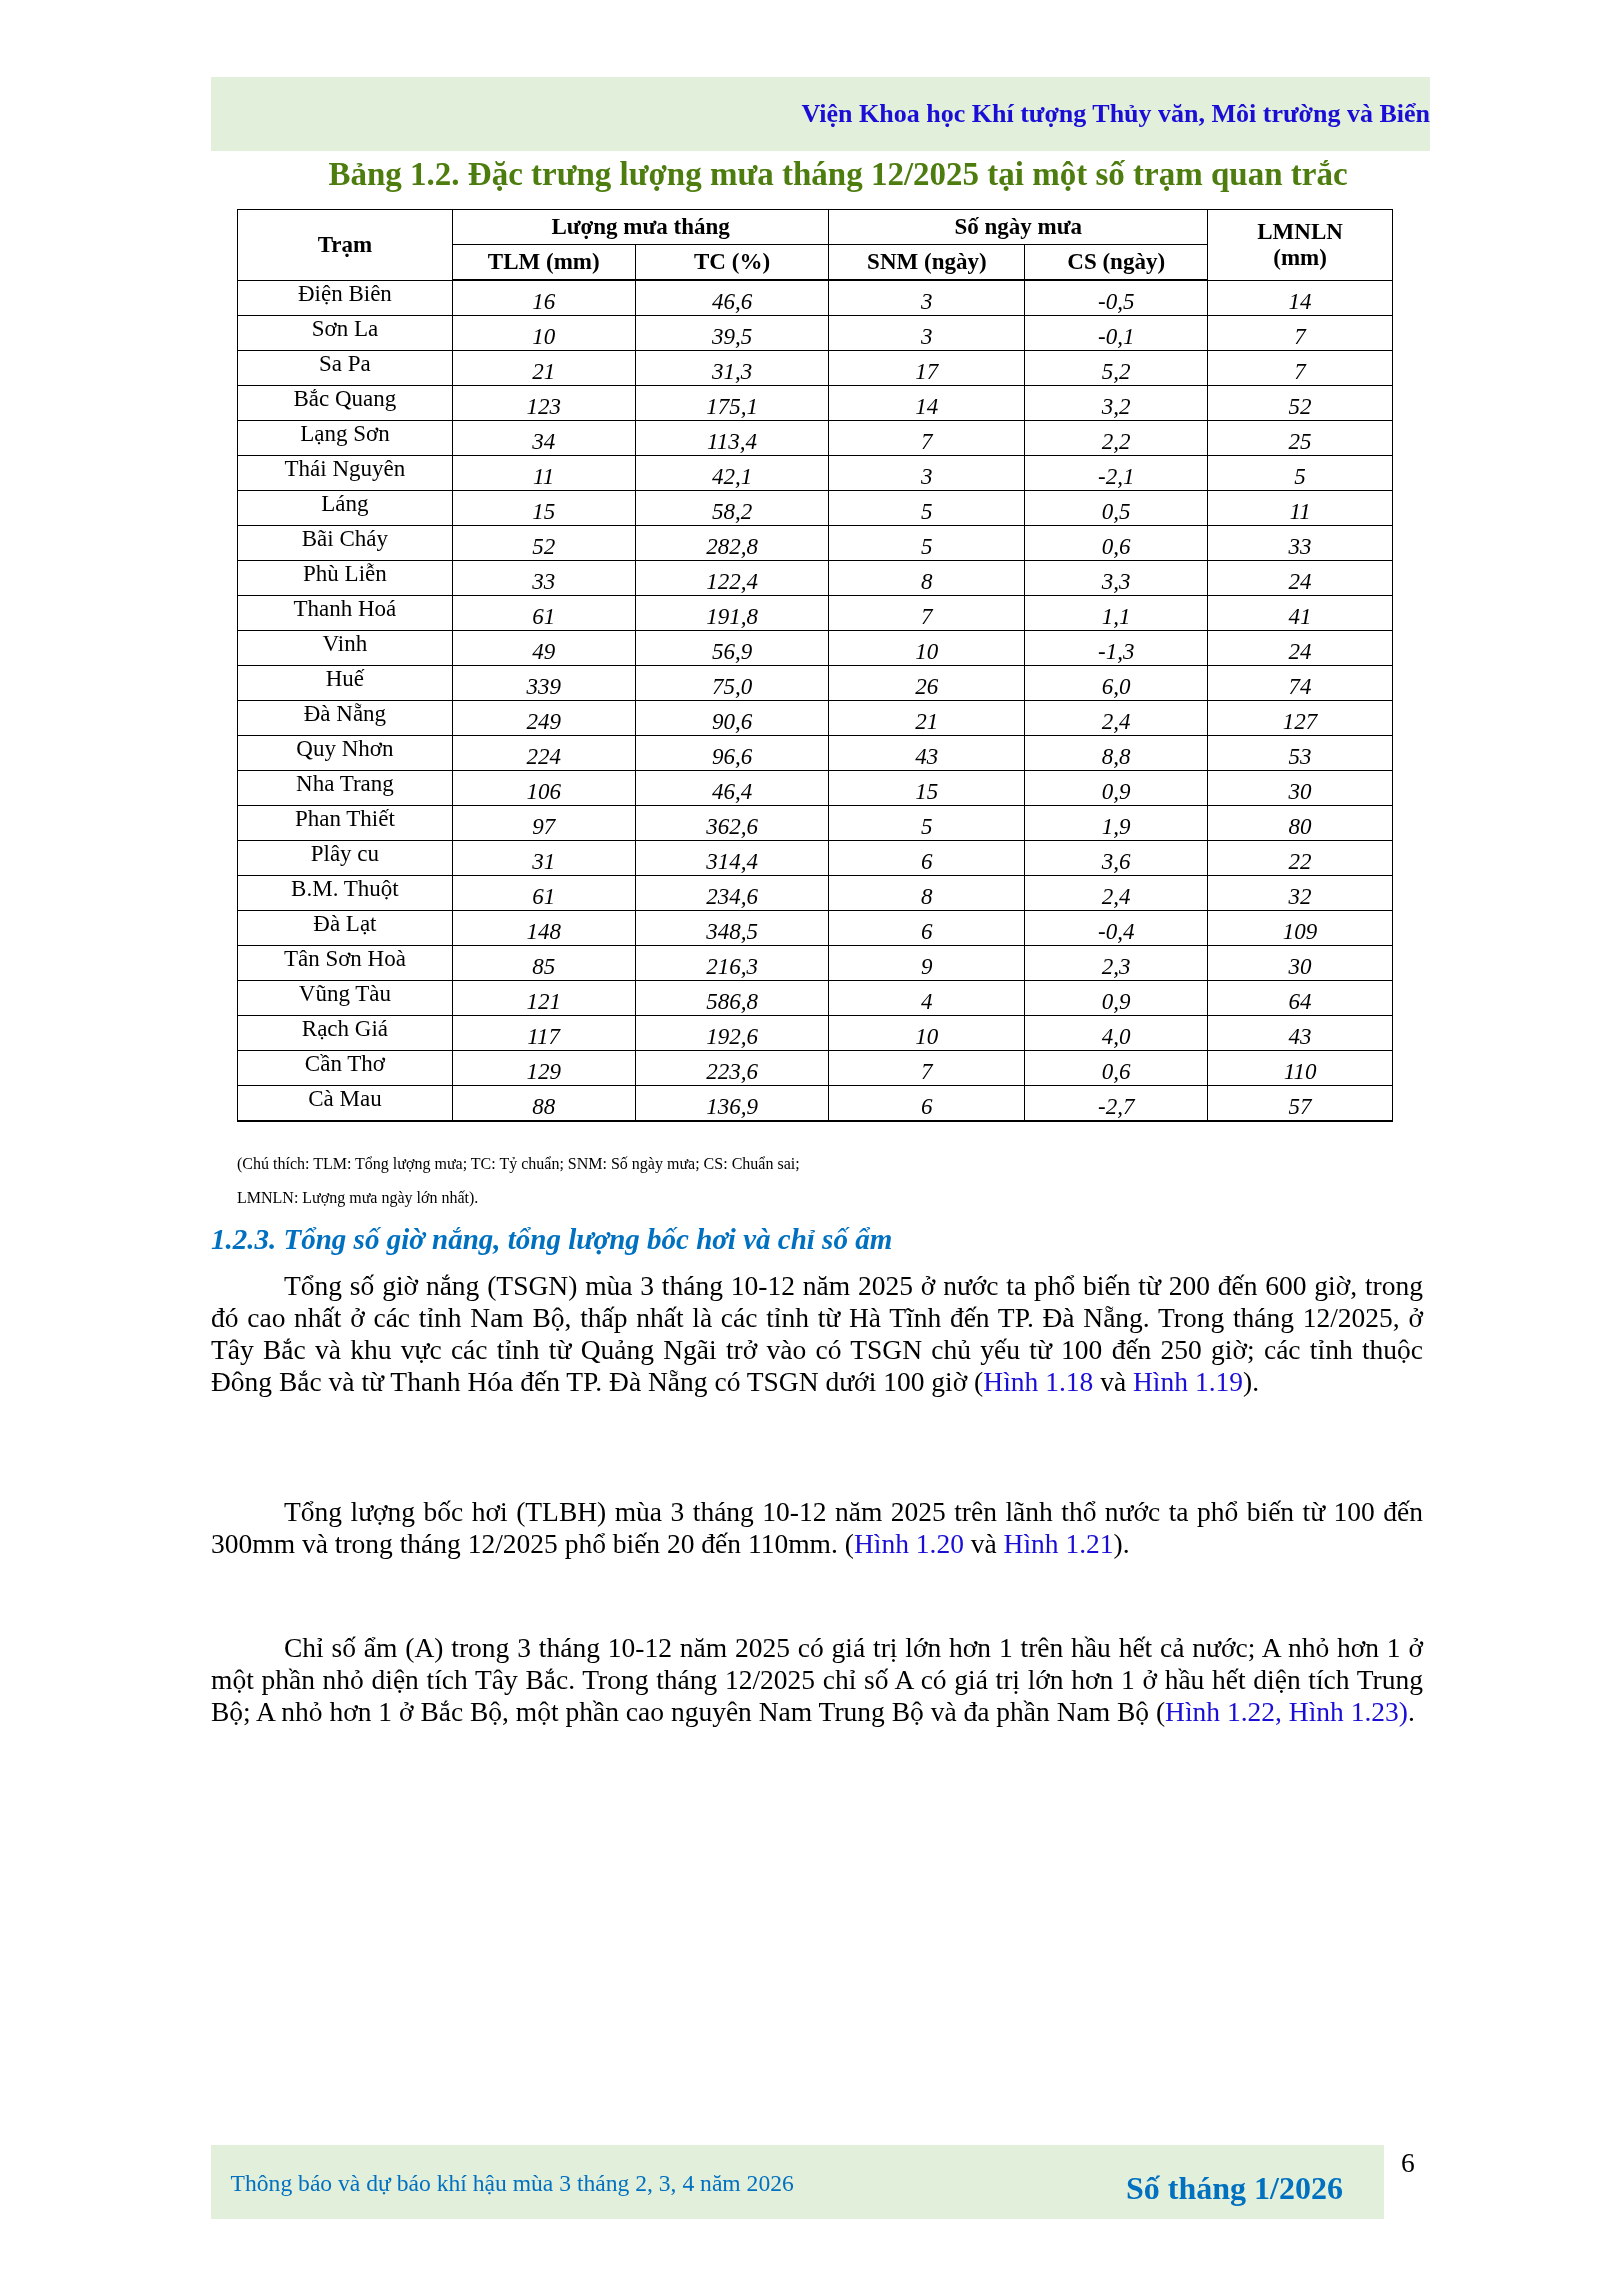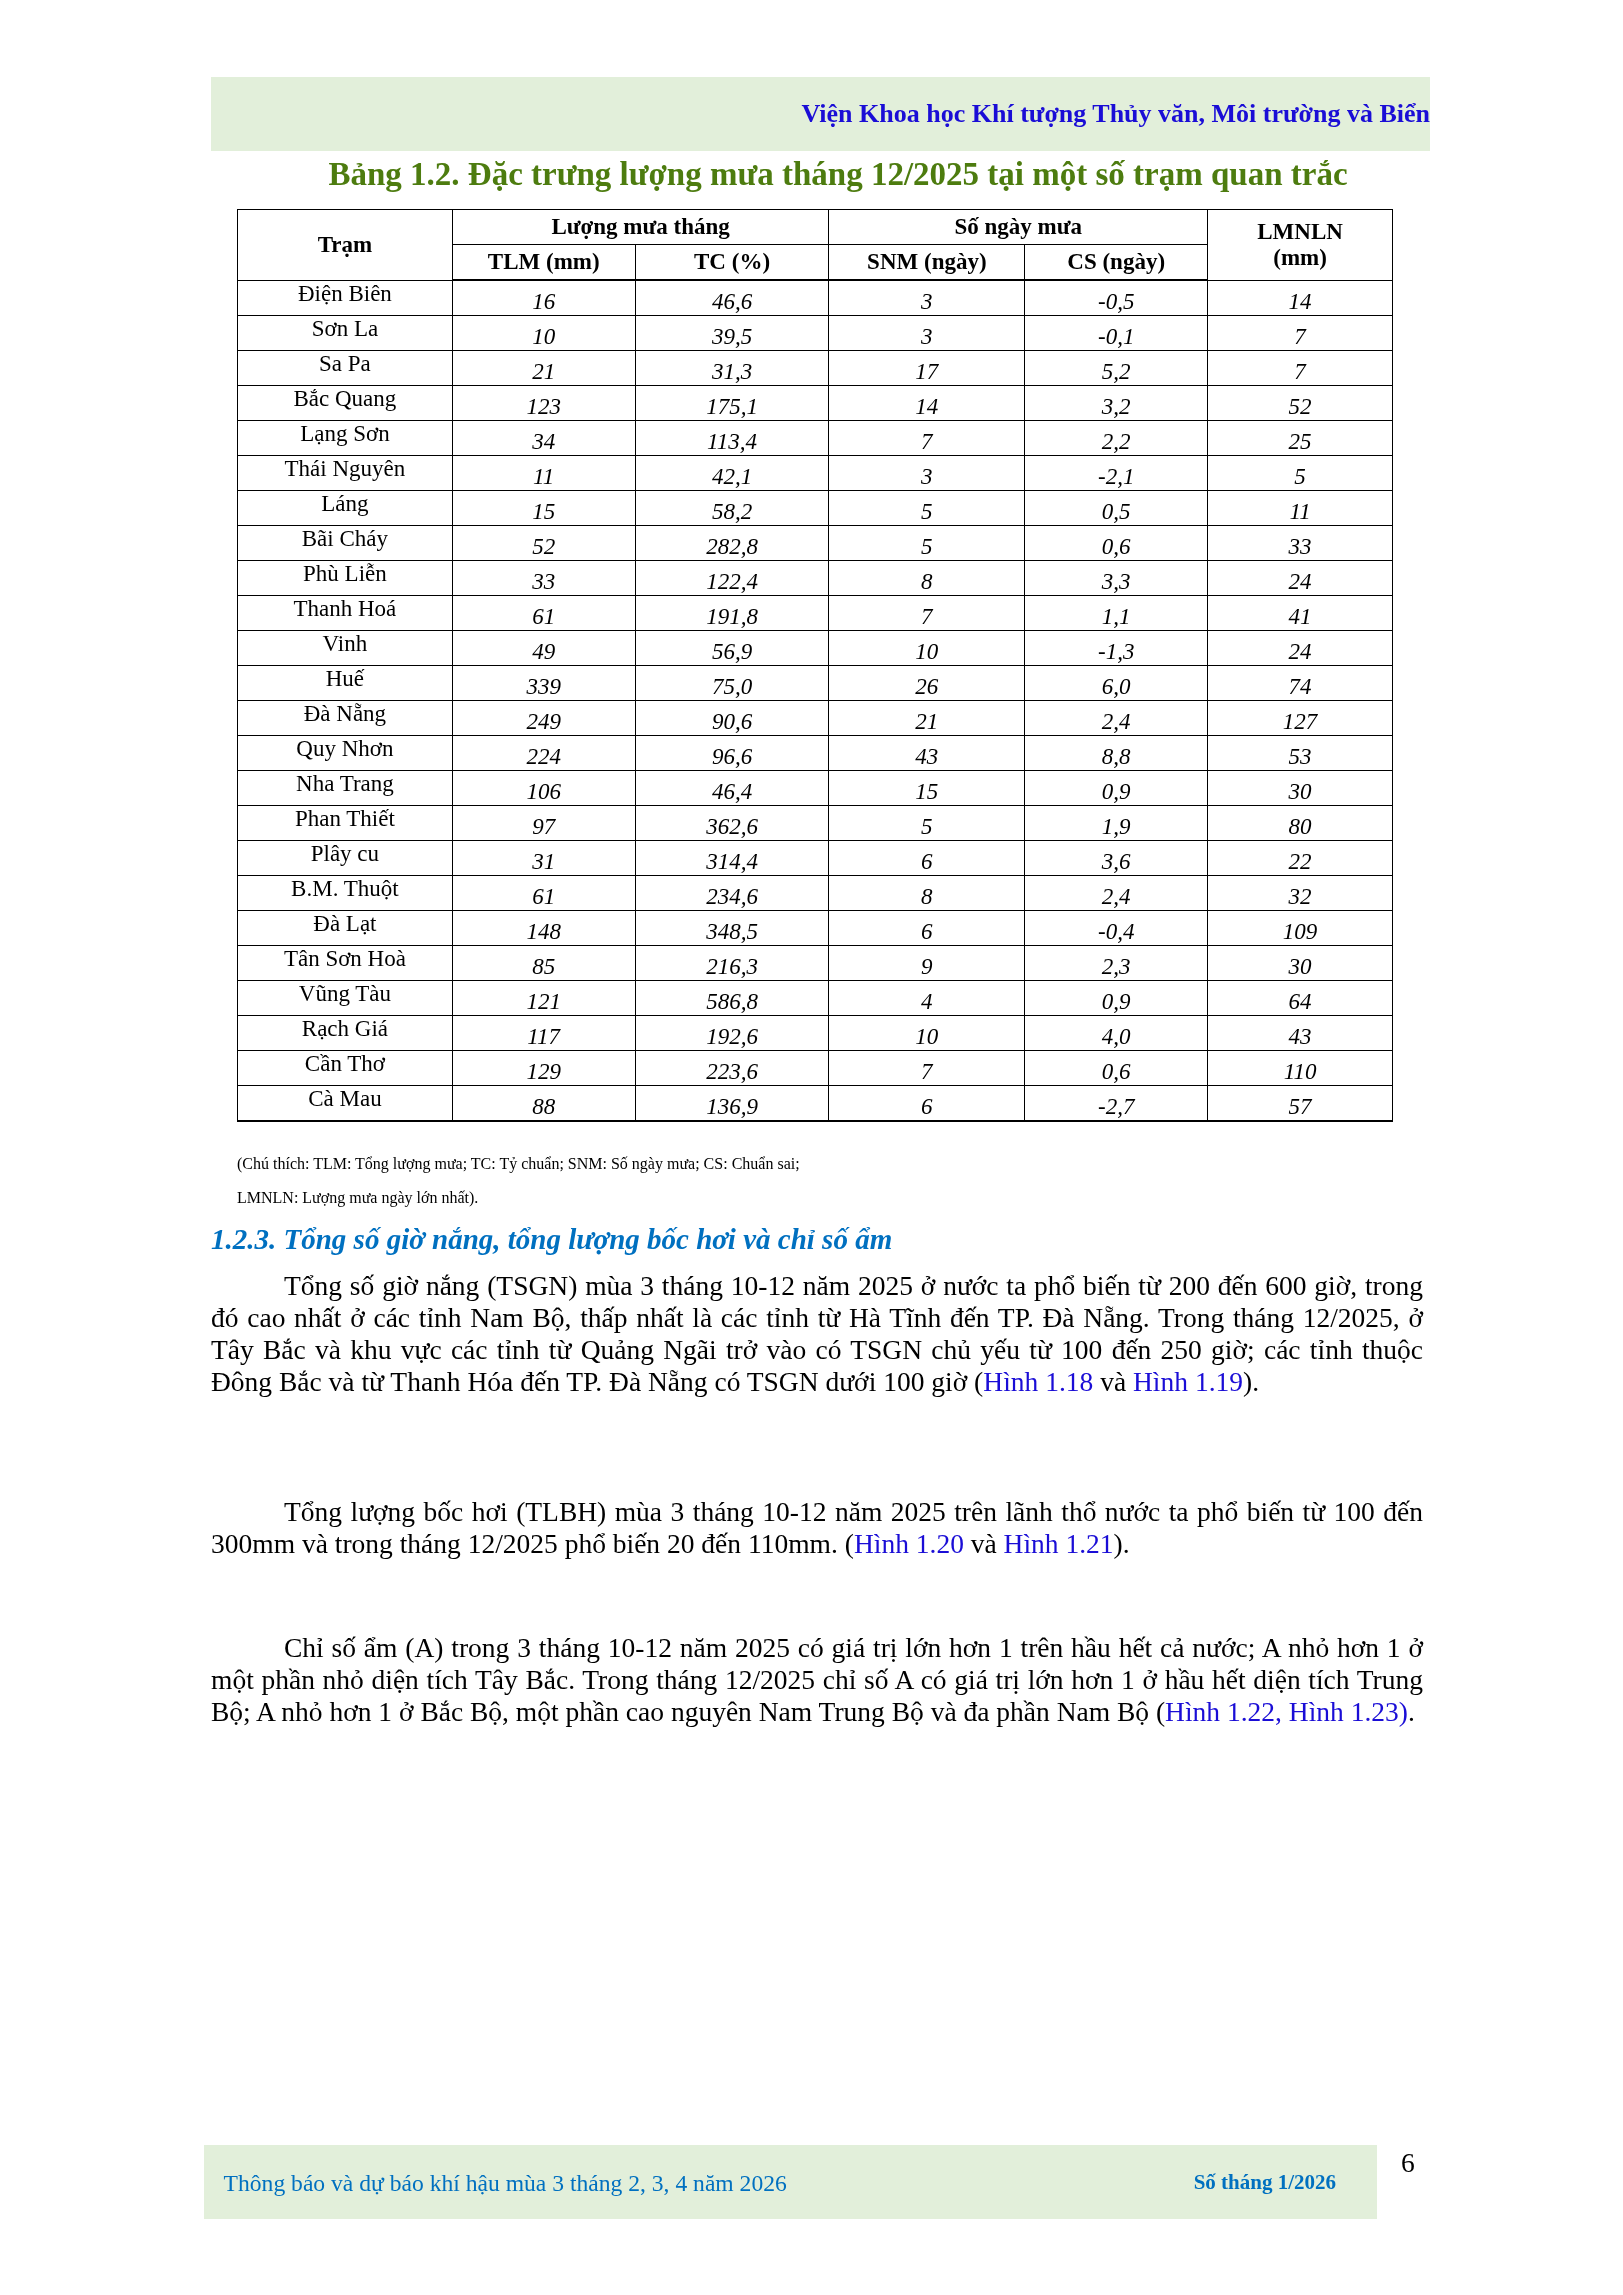--- a/index.html
+++ b/index.html
@@ -30,24 +30,24 @@
                      font-style: italic; font-weight: bold; font-size: 29px; }
 
   .body-text { position: absolute; left: 211px; width: 1212px; font-size: 27.5px; line-height: 32px;
                text-align: justify; }
   .body-text p { margin: 0; text-indent: 73px; }
   .p1 { top: 1270px; }
   .p2 { top: 1496px; }
   .p3 { top: 1632px; }
   .link { color: #1a0dd6; }
 
-  .footer-band { position: absolute; left: 204px; top: 2145px; width: 1173px; height: 74px;
+  .footer-band { position: absolute; left: 211px; top: 2145px; width: 1173px; height: 74px;
                  background: #e2efda; }
   .footer-left { position: absolute; left: 19.6px; top: 25px; color: #0070c0; font-size: 23.6px; }
-  .footer-right { position: absolute; right: 41px; top: 25px; color: #0070c0; font-size: 21px; font-weight: bold; }
+  .footer-right { position: absolute; right: 41px; top: 25px; color: #0070c0; font-size: 32px; font-weight: bold; }
   .page-number { position: absolute; left: 1401px; top: 2147px; font-size: 27.5px; }
 </style>
 </head>
 <body>
 
 <div class="header-band">
   <span class="inst">Viện Khoa học Khí tượng Thủy văn, Môi trường và Biển</span>
 </div>
 
 <div class="table-title">Bảng 1.2. Đặc trưng lượng mưa tháng 12/2025 tại một số trạm quan trắc</div>

